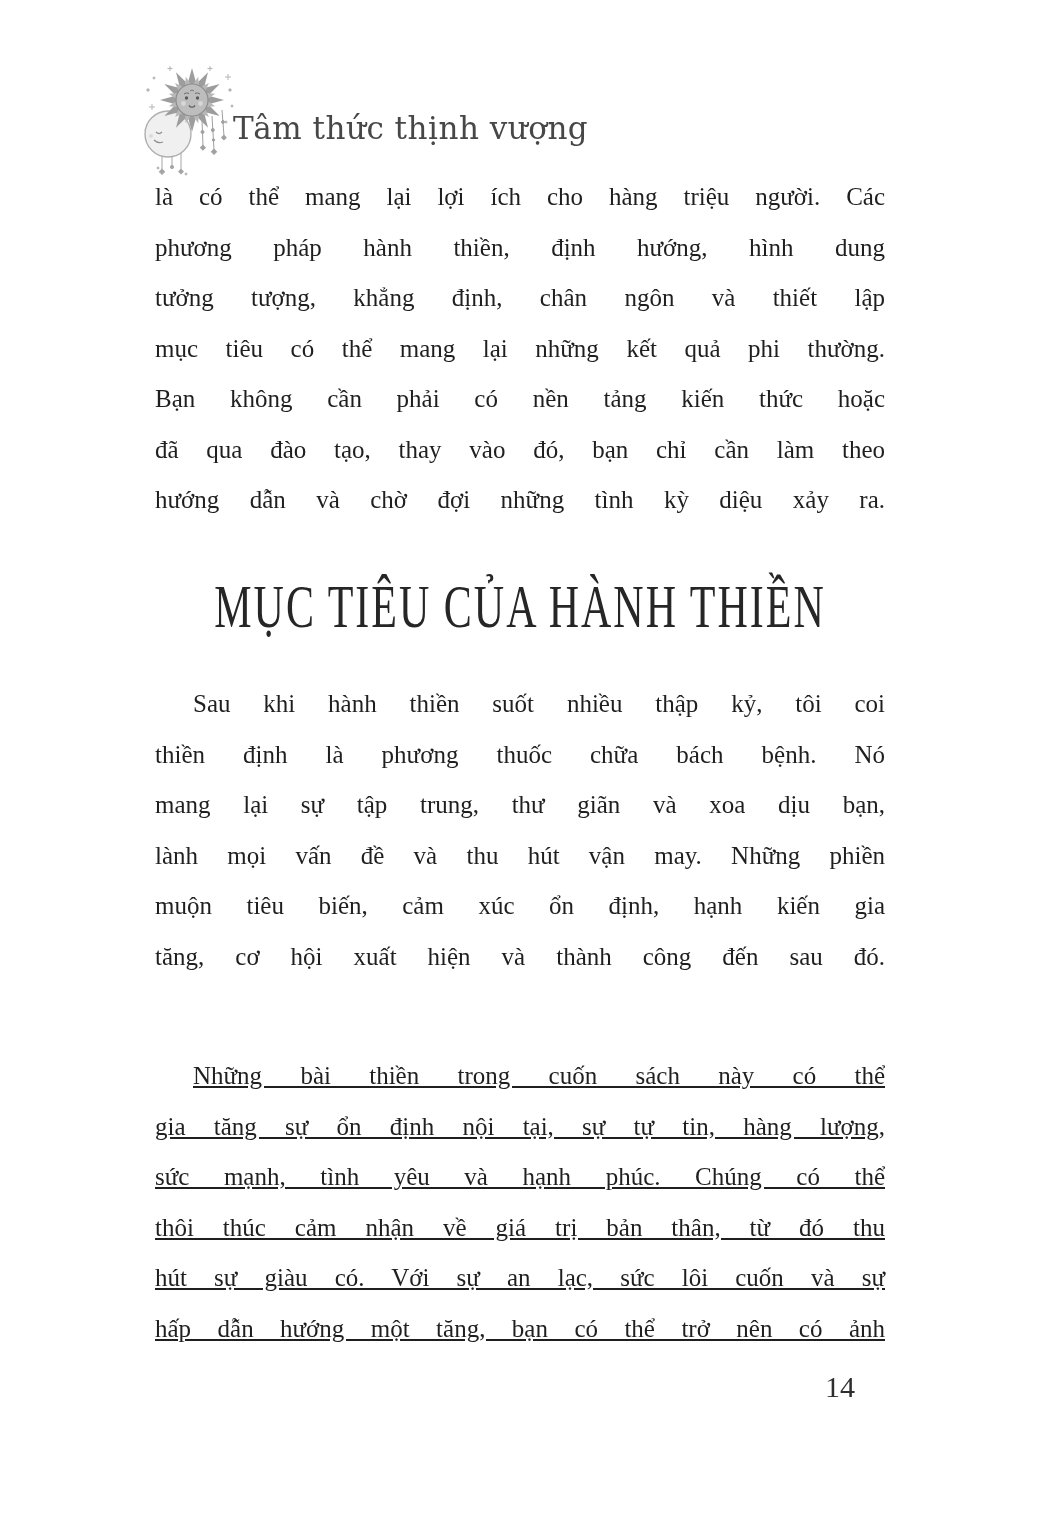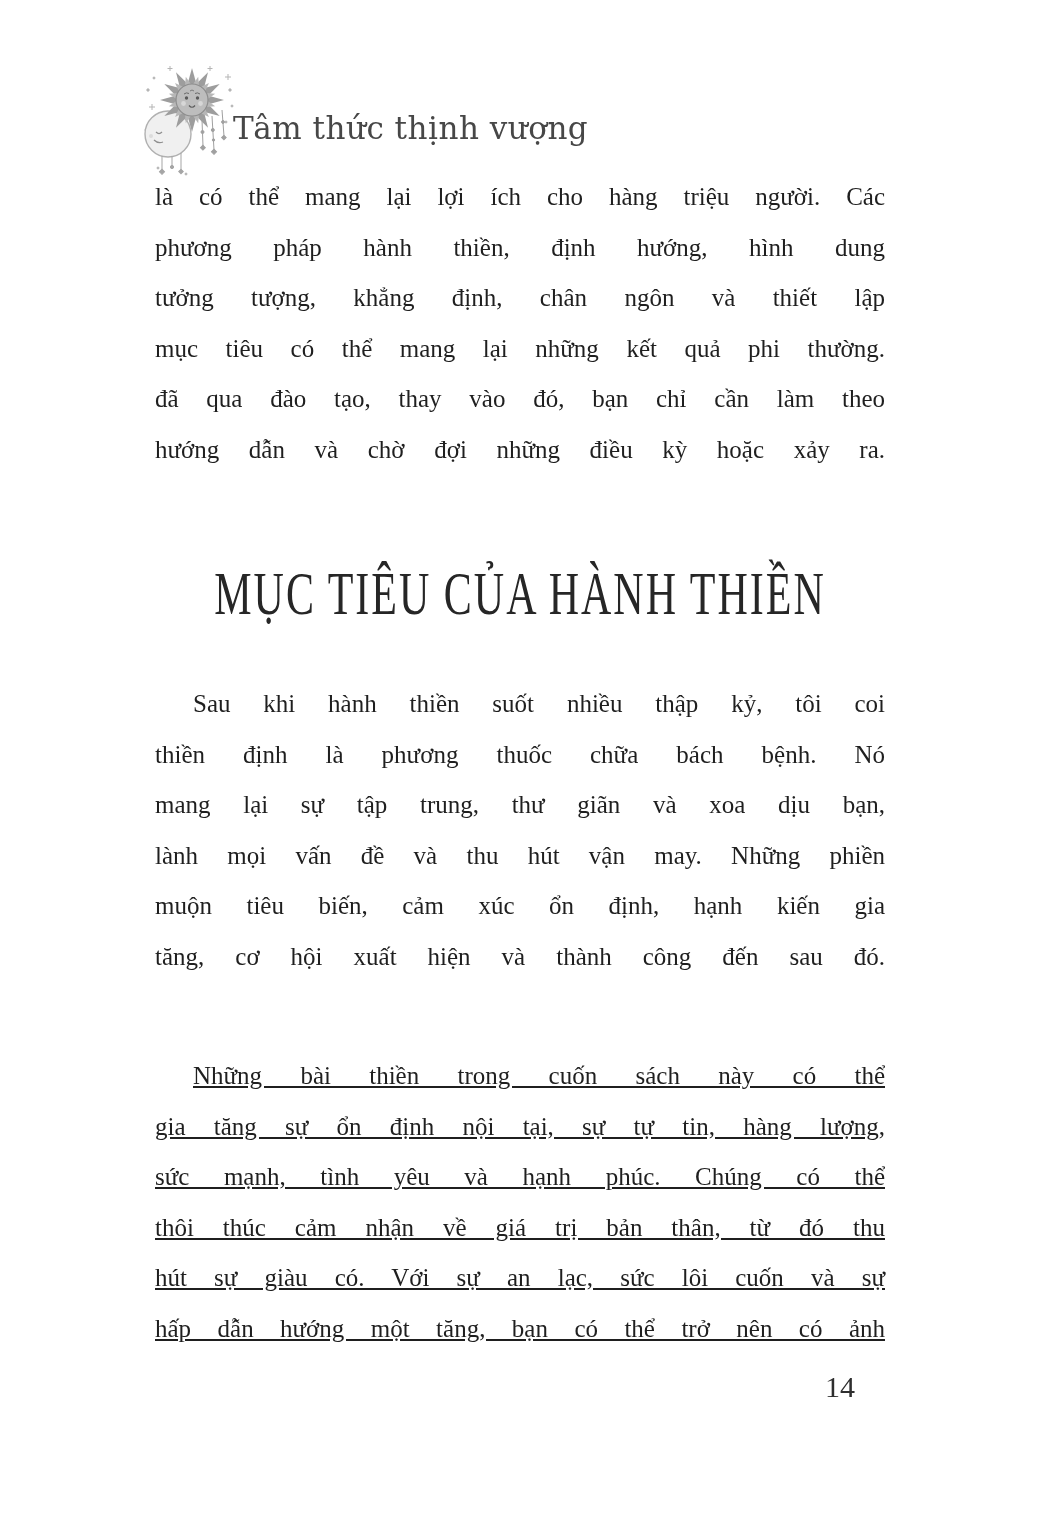--- a/index.html
+++ b/index.html
@@ -29,22 +29,22 @@
     font-size:25px;
     text-align:justify;text-align-last:justify;
     white-space:normal;
   }
   .bline.indent{text-indent:38px;}
   #para1{top:172px;}
   #para2{top:679px;}
   #para3{top:1051px;text-decoration:underline;}
   
   .heading-wrap{
-    position:absolute;left:155px;top:570px;width:730px;height:84px;
-    display:flex;align-items:flex-start;justify-content:center;
+    position:absolute;left:155px;top:547px;width:730px;height:84px;
+    display:flex;align-items:flex-end;justify-content:center;
   }
   .heading{
     font-family:"Liberation Serif","DejaVu Serif",serif;
     font-size:42px;font-weight:400;color:#262626;
     letter-spacing:2px;white-space:nowrap;
     transform:scaleY(1.45);transform-origin:center;
   }
   
   .pagenum{
     position:absolute;left:155px;top:1370px;width:700px;
@@ -142,22 +142,23 @@
     </g>
   </svg>
 
   <div class="brand">Tâm thức thịnh vượng</div>
 
   <div class="col" id="para1">
     <div class="bline">là có thể mang lại lợi ích cho hàng triệu người. Các</div>
     <div class="bline">phương pháp hành thiền, định hướng, hình dung</div>
     <div class="bline">tưởng tượng, khẳng định, chân ngôn và thiết lập</div>
     <div class="bline">mục tiêu có thể mang lại những kết quả phi thường.</div>
+    <div class="bline">Bạn không cần phải có nền tảng kiến thức hoặc</div>
     <div class="bline">đã qua đào tạo, thay vào đó, bạn chỉ cần làm theo</div>
-    <div class="bline">hướng dẫn và chờ đợi những điều kỳ hoặc xảy ra.</div>
+    <div class="bline">hướng dẫn và chờ đợi những tình kỳ diệu xảy ra.</div>
   </div>
 
   <div class="heading-wrap">
     <div class="heading">MỤC TIÊU CỦA HÀNH THIỀN</div>
   </div>
 
   <div class="col" id="para2">
     <div class="bline indent">Sau khi hành thiền suốt nhiều thập kỷ, tôi coi</div>
     <div class="bline">thiền định là phương thuốc chữa bách bệnh. Nó</div>
     <div class="bline">mang lại sự tập trung, thư giãn và xoa dịu bạn,</div>

